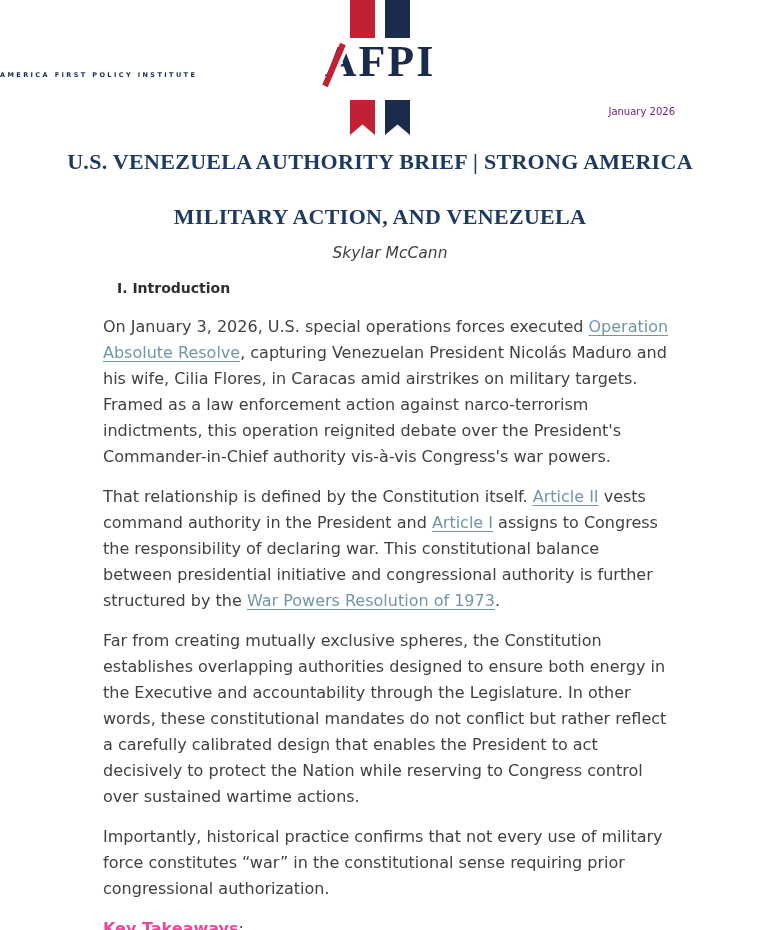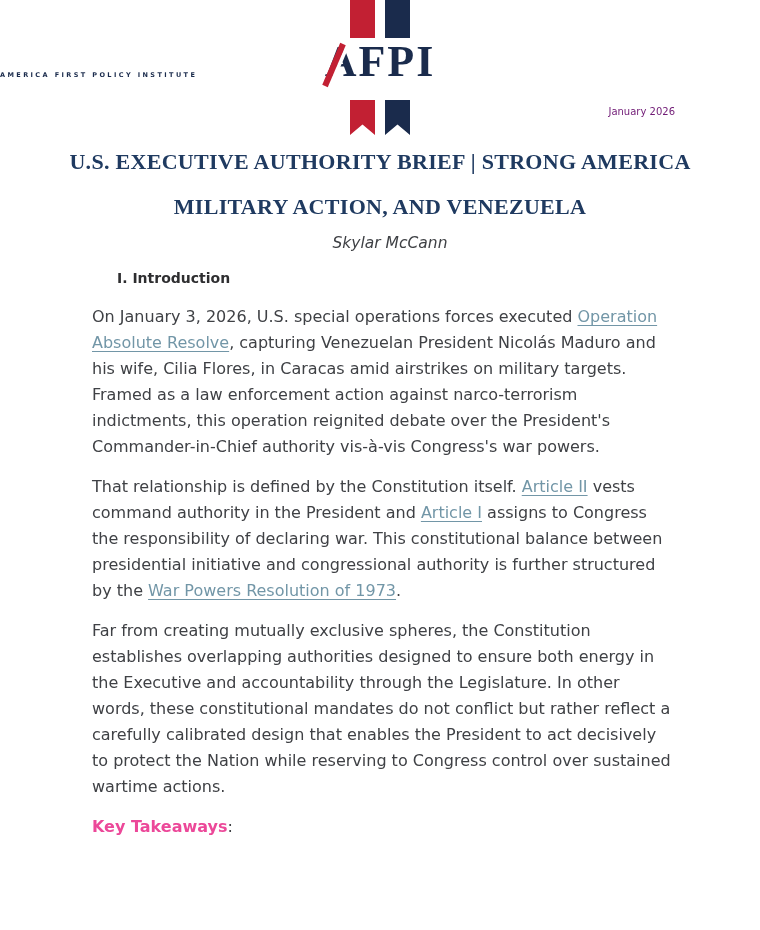--- a/index.html
+++ b/index.html
@@ -43,37 +43,37 @@
   }
 
   
   .title-block { text-align:center; }
   .doc-title {
     font-family:"Liberation Serif","DejaVu Serif",serif;
     font-weight:bold; color:#1F3A60;
     font-size:22px; line-height:23px; letter-spacing:0.3px;
   }
   .doc-title.line1 { margin-top:15px; }
-  .doc-title.line2 { margin-top:22px; }
+  .doc-title.line2 { margin-top:32px; }
   .doc-author {
     margin-top:16px;
     font-style:italic; font-size:15.5px; color:#3F4145;margin-left:20px;
   }
 
   
   .content {
     margin:13px 88px 0 88px;
     width:584px;
     font-size:16px; line-height:26px;
   }
   .section-heading {
     font-weight:bold; font-size:14px; color:#2E2E30;
     margin:0 0 13px 29px;
   }
-  .content p { margin:0 0 14px 4px; }
+  .content p { margin:0 0 14px 15px; }
   .doc-link {
     color:#7296A7; text-decoration:underline;
     text-underline-offset:3px; text-decoration-thickness:1px;
   }
   .kt-line { margin:0 0 12px 0; }
   .kt-line strong { color:#ec4899; }
 </style>
 </head>
 <body>
 
@@ -87,29 +87,30 @@
     <div class="logo-acronym">AFPI</div>
     <svg class="a-stripes" width="760" height="140" viewBox="0 0 760 140">
       <line x1="348" y1="44" x2="330" y2="86" stroke="#ffffff" stroke-width="4"></line>
       <line x1="343" y1="44" x2="325" y2="86" stroke="#C22033" stroke-width="6"></line>
     </svg>
     <div class="logo-tagline">AMERICA FIRST POLICY INSTITUTE</div>
     <div class="issue-date">January 2026</div>
   </div>
 
   <div class="title-block">
-    <div class="doc-title line1">U.S. EXECUTIVE AUTHORITY BRIEF | STRONG AMERICA</div>
+    <div class="doc-title line1">U.S. VENEZUELA AUTHORITY BRIEF | STRONG AMERICA</div>
     <div class="doc-title line2">MILITARY ACTION, AND VENEZUELA</div>
     <div class="doc-author">Skylar McCann</div>
   </div>
 
   <div class="content">
     <div class="section-heading">I. Introduction</div>
 
     <p><span>On January 3, 2026, U.S. special operations forces executed </span><a href="#" class="doc-link">Operation Absolute Resolve</a><span>, capturing Venezuelan President Nicolás Maduro and his wife, Cilia Flores, in Caracas amid airstrikes on military targets. Framed as a law enforcement action against narco-terrorism indictments, this operation reignited debate over the President's Commander-in-Chief authority vis-à-vis Congress's war powers.</span></p>
     <p><span>That relationship is defined by the Constitution itself. </span><a href="#" class="doc-link">Article II</a><span> vests command authority in the President and </span><a href="#" class="doc-link">Article I</a><span> assigns to Congress the responsibility of declaring war. This constitutional balance between presidential initiative and congressional authority is further structured by the </span><a href="#" class="doc-link">War Powers Resolution of 1973</a><span>.</span></p>
     <p><span>Far from creating mutually exclusive spheres, the Constitution establishes overlapping authorities designed to ensure both energy in the Executive and accountability through the Legislature. In other words, these constitutional mandates do not conflict but rather reflect a carefully calibrated design that enables the President to act decisively to protect the Nation while reserving to Congress control over sustained wartime actions.</span></p>
+    <p><span>Importantly, historical practice confirms that not every use of military force constitutes “war” in the constitutional sense requiring prior congressional authorization.</span></p>
 
     <p class="kt-line"><strong>Key Takeaways</strong><span>:</span></p>
 
   </div>
 
 </div>
 
 </body></html>

